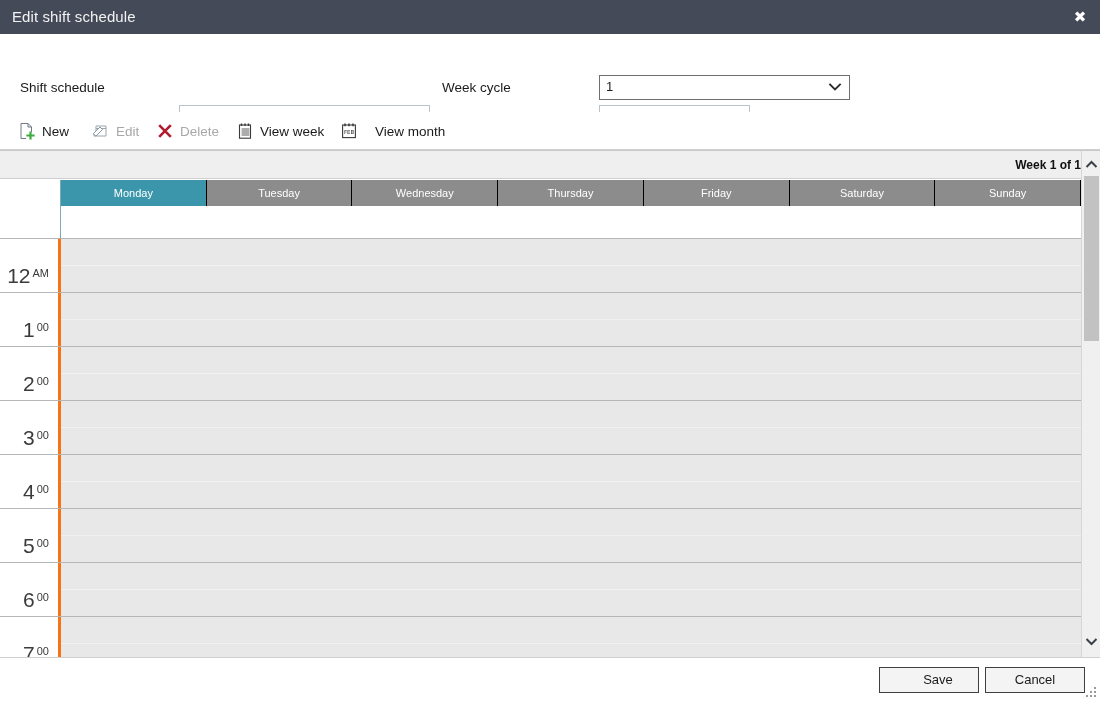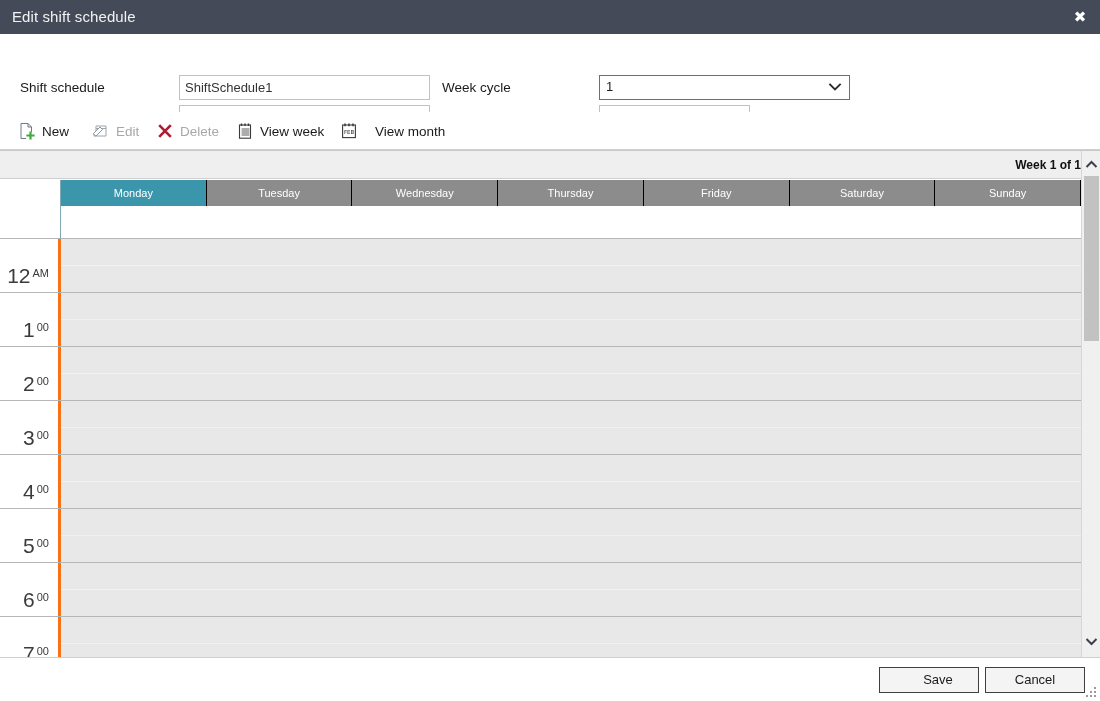--- a/index.html
+++ b/index.html
@@ -262,21 +262,20 @@
 
 <div id="app">
 
   <div class="titlebar">
     <div class="titlebar-text">Edit shift schedule</div>
     <div class="close-btn">✖</div>
   </div>
 
   <div class="form-area">
     <div class="lbl lbl-shift">Shift schedule</div>
-    <input id="f-shift" class="field" type="text" value="ShiftSchedule1" style="">
 
     <div class="lbl lbl-desc">Description</div>
     <input id="f-desc" class="field" type="text" value="" style="">
 
     <div class="lbl lbl-week">Week cycle</div>
     <div class="selwrap">
       <div class="selval">1</div>
       <svg class="chev" viewBox="0 0 14 14">
         <polyline points="2,4.5 7,9.5 12,4.5" fill="none" stroke="#2b2b2b" stroke-width="1.8" stroke-linecap="square"></polyline>
       </svg>

